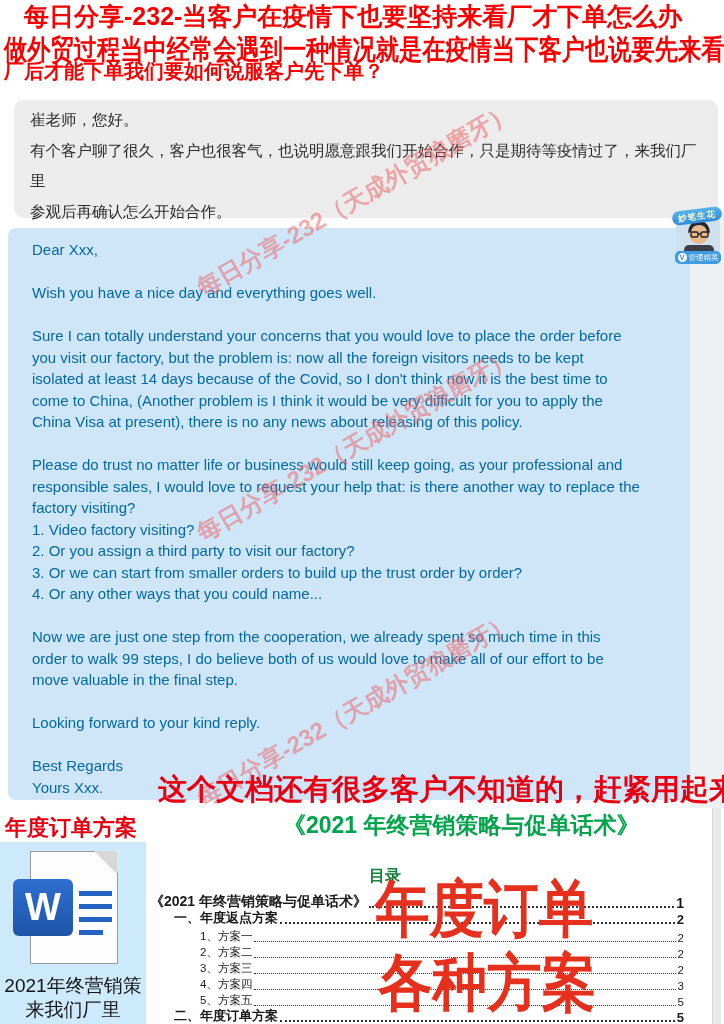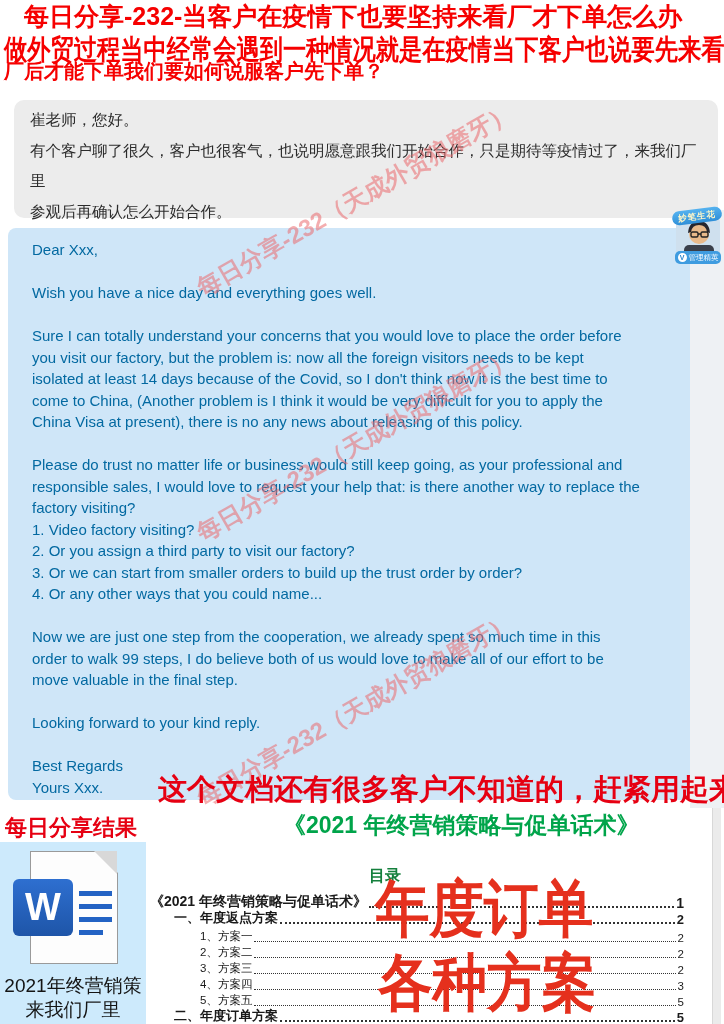--- a/index.html
+++ b/index.html
@@ -159,21 +159,21 @@
     <span class="btxt">管理精英</span>
   </div>
 </div>
 
 <div class="wm" id="wm1">每日分享-232（天成外贸狼磨牙）</div>
 <div class="wm" id="wm2">每日分享-232（天成外贸狼磨牙）</div>
 <div class="wm" id="wm3">每日分享-232（天成外贸狼磨牙）</div>
 
 <div class="abs callout">这个文档还有很多客户不知道的，赶紧用起来</div>
 
-<div class="abs result-label">每日分享结果</div>
+<div class="abs result-label">年度订单方案</div>
 <div class="abs green-title">《2021 年终营销策略与促单话术》</div>
 
 <div class="abs file-card">
   <div class="doc-page"></div>
   <div class="doc-fold"></div>
   <div class="w-tile">W</div>
   <div class="doc-line dl1"></div>
   <div class="doc-line dl2"></div>
   <div class="doc-line dl3"></div>
   <div class="doc-line dl4"></div>

